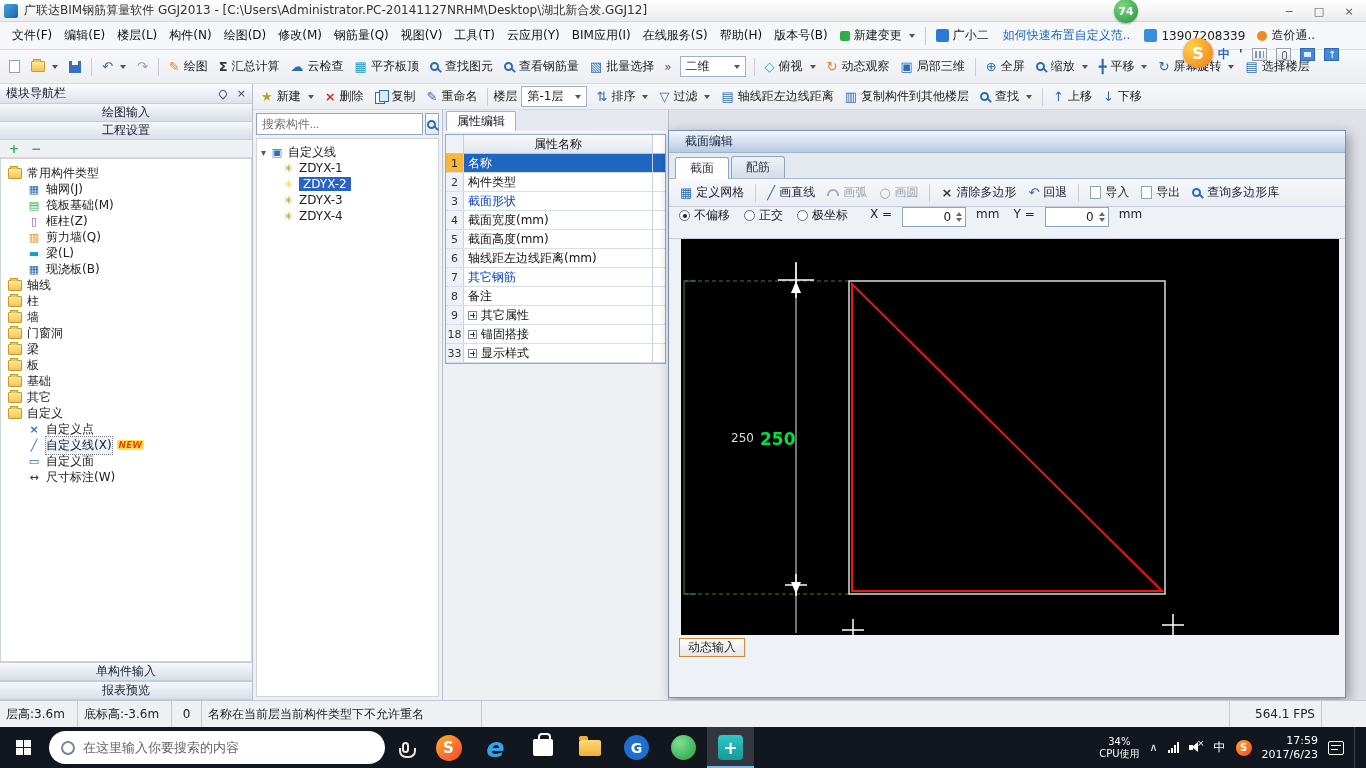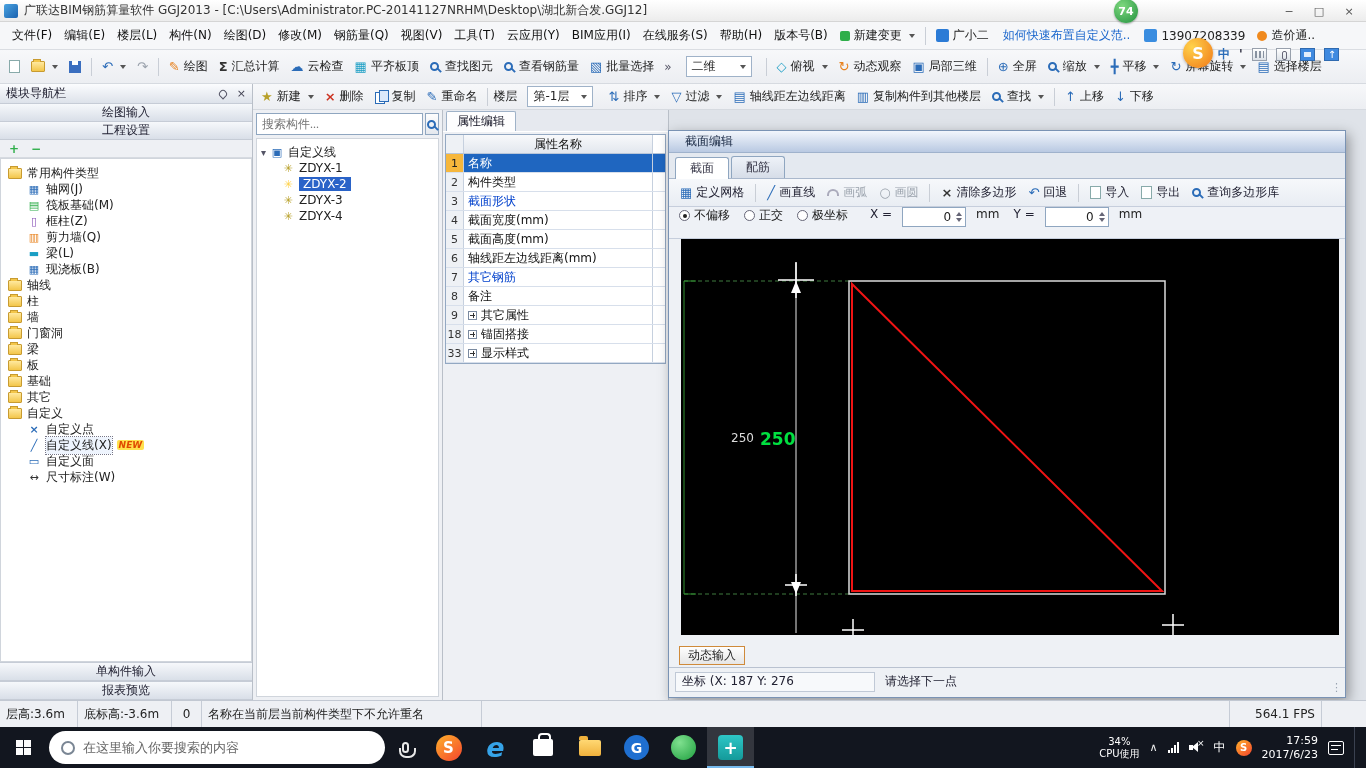--- a/index.html
+++ b/index.html
@@ -48,21 +48,21 @@
   .dot.g{background:#2fae4a}.dot.o{background:#f08a1e;border-radius:50%}
   .sq{width:13px;height:13px;border-radius:2px;display:inline-block}
   .sq.b{background:#2b7bd6}.sq.b2{background:#3a8de0}
   
   .tb{position:absolute;display:flex;align-items:center;background:linear-gradient(#f7f8fa,#eceef2);border-bottom:1px solid #d6dae0}
   .tb1{left:0;top:50px;width:100%;height:34px;padding:0 4px;gap:1px;z-index:30;overflow:hidden}
   .tb2{left:253px;top:84px;width:1113px;height:26px;padding:0 3px;gap:1px;z-index:20;overflow:hidden}
   .tbtn{display:flex;align-items:center;gap:4px;padding:3px 5px;border-radius:2px;color:#222;white-space:nowrap}
   .tbtn.dis{color:#9aa2ac}
   .ovf{padding:0 4px;color:#556}
-  .combo{display:flex;align-items:center;justify-content:space-between;background:#fff;border:1px solid #9fb2c8;height:21px;padding:0 5px;margin:0 9px;min-width:66px}
+  .combo{display:flex;align-items:center;justify-content:space-between;background:#fff;border:1px solid #9fb2c8;height:21px;padding:0 5px;margin:0 3px;min-width:66px}
   
   .drawbg{position:absolute;left:669px;top:110px;right:0;bottom:68px;background:#dfe3e9;z-index:1}
   .nav{position:absolute;left:0;top:84px;width:253px;bottom:68px;background:#eef0f4;border-right:1px solid #b9bfc8;display:flex;flex-direction:column;z-index:20}
   .nav-title{height:20px;background:linear-gradient(#fbfcfe,#dde2ea);border-bottom:1px solid #c6ccd6;display:flex;align-items:center;padding:0 6px;color:#223}
   .sp{flex:1}
   .pin{width:8px;height:8px;border:1px solid #556;border-radius:50% 50% 50% 0;transform:rotate(-45deg);margin-right:10px;display:inline-block}
   .nav-x{color:#445;font-size:11px}
   .nav-btn{height:18px;background:linear-gradient(#f6f8fb,#d9dfe8);border-bottom:1px solid #c6ccd6;display:flex;align-items:center;justify-content:center;color:#223;flex:none}
   .nb2{height:19px;border-top:1px solid #c6ccd6}
   .nav-mini{height:18px;border-bottom:1px solid #d6dae0;display:flex;align-items:center;gap:12px;padding:0 9px;background:#eef0f4;flex:none}
@@ -112,21 +112,21 @@
   .dbtn{display:flex;align-items:center;gap:4px;padding:3px 5px;color:#223}
   .dbtn.dis{color:#9aa2ac}
   .dlg-opts{height:32px;display:flex;align-items:flex-start;padding:0 10px;gap:6px;border-bottom:1px solid #c6cedc;background:#eef1f6;flex:none}
   .radio{display:flex;align-items:center;gap:4px;margin-right:8px}
   .rdot{width:11px;height:11px;border:1px solid #667;border-radius:50%;background:#fff;position:relative;display:inline-block}
   .rdot.on::after{content:"";position:absolute;left:2.5px;top:2.5px;width:4px;height:4px;border-radius:50%;background:#222}
   .xy{color:#223;margin-left:8px}
   .spin{display:flex;align-items:center;border:1px solid #8fa6c0;background:#fff;height:20px;width:64px;justify-content:flex-end;padding-right:14px;position:relative;margin:0 4px}
   .sup{position:absolute;right:3px;top:4px;border-left:3px solid transparent;border-right:3px solid transparent;border-bottom:4px solid #667}
   .sdn{position:absolute;right:3px;bottom:4px;border-left:3px solid transparent;border-right:3px solid transparent;border-top:4px solid #667}
-  .canvas{margin:0 6px 8px 12px;height:396px;background:#000;position:relative;flex:none}
+  .canvas{margin:0 6px 0 12px;height:396px;background:#000;position:relative;flex:none}
   .dlg-dyn{height:24px;display:flex;align-items:center;padding:0 10px;flex:none}
   .dyn-btn{height:19px;padding:0 8px;border:1px solid #cf8a3a;background:linear-gradient(#fefefe,#e6e6e6);display:flex;align-items:center;color:#222}
   .dlg-status{height:28px;border-top:1px solid #b9c2d0;display:flex;align-items:center;background:#eef1f5;padding:0 6px;gap:10px;position:relative;flex:none}
   .coord-cell{border:1px solid #c0c9d6;background:#f7f9fb;height:20px;display:flex;align-items:center;padding:0 6px;width:200px;color:#223;white-space:nowrap;overflow:hidden}
   .hint{color:#223}
   .grip{position:absolute;right:3px;bottom:1px;color:#98a2b0;font-size:11px}
   .grip::before{content:"⋮"}
   
   .sbar{position:absolute;left:0;bottom:41px;width:100%;height:27px;background:#eef0f4;border-top:1px solid #c2c8d2;display:flex;align-items:stretch;z-index:50}
   .scell{display:flex;align-items:center;padding:0 6px;border-right:1px solid #c6ccd6;color:#222;white-space:nowrap;overflow:hidden}
@@ -689,25 +689,20 @@
       <path d="M104,346 h22 M115,335 v22" stroke="#ffffff" stroke-width="1.5" fill="none"></path>
       <path d="M161,391 h22 M172,380 v16" stroke="#ffffff" stroke-width="1.5" fill="none"></path>
       <path d="M481,386 h22 M492,375 v21" stroke="#ffffff" stroke-width="1.5" fill="none"></path>
       <text x="50" y="203" fill="#dcdcdc" font-size="12" font-family="DejaVu Sans, sans-serif">250</text>
       <text x="79" y="206" fill="#00e040" font-size="17" font-weight="bold" font-family="DejaVu Sans, sans-serif">250</text>
     </svg>
   </div>
   <div class="dlg-dyn">
     <span class="dyn-btn">动态输入</span>
   </div>
-  <div class="dlg-status">
-    <span class="coord-cell">坐标 (X: 187 Y: 276</span>
-    <span class="hint">请选择下一点</span>
-    <span class="grip"></span>
-  </div>
 </div>
 
 <div class="sbar">
   <span class="scell w1">层高:3.6m</span>
   <span class="scell w2">底标高:-3.6m</span>
   <span class="scell w3">0</span>
   <span class="scell w4">名称在当前层当前构件类型下不允许重名</span>
   <span class="scell wfill"></span>
   <span class="scell wfps">564.1 FPS</span>
   <span class="scell wend"></span>

